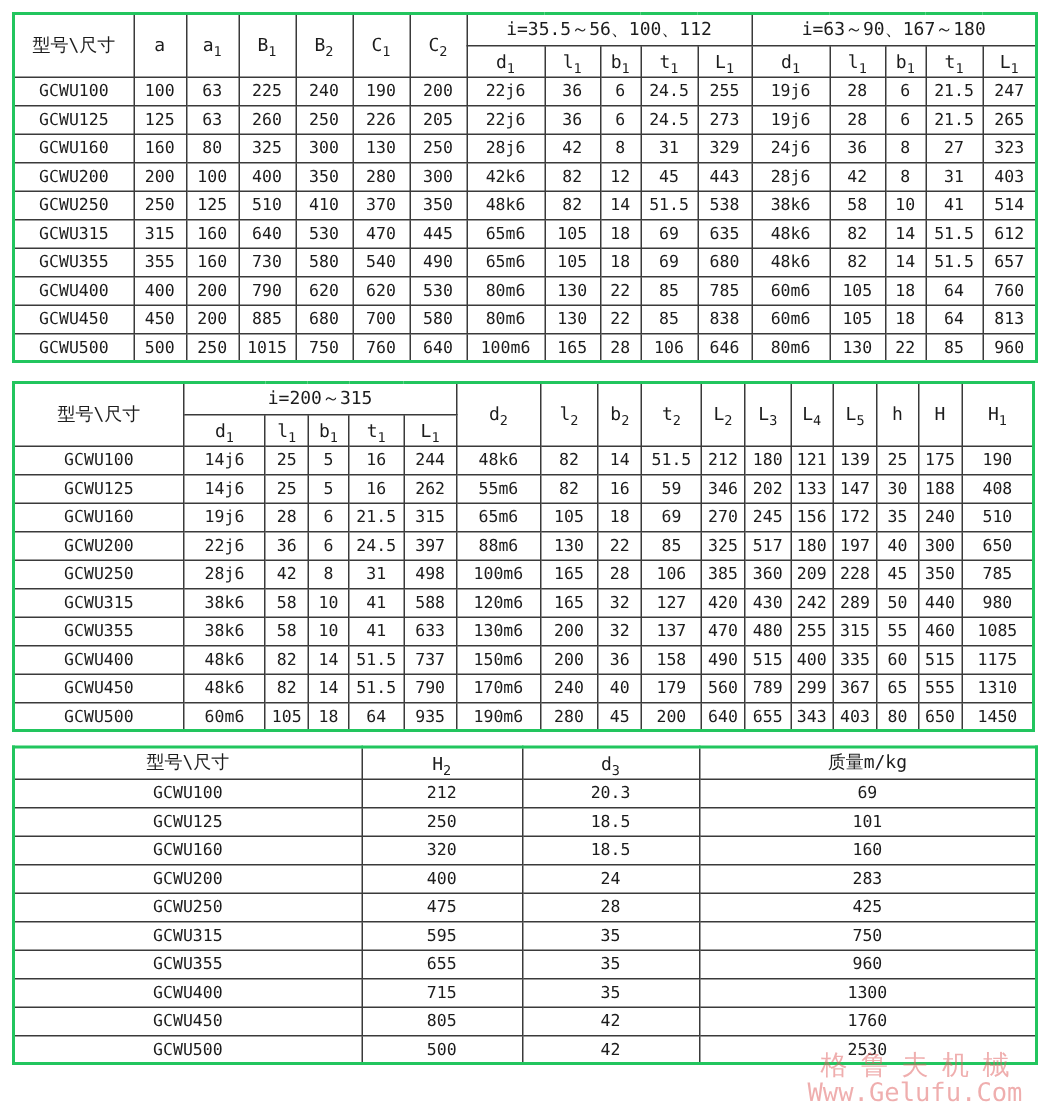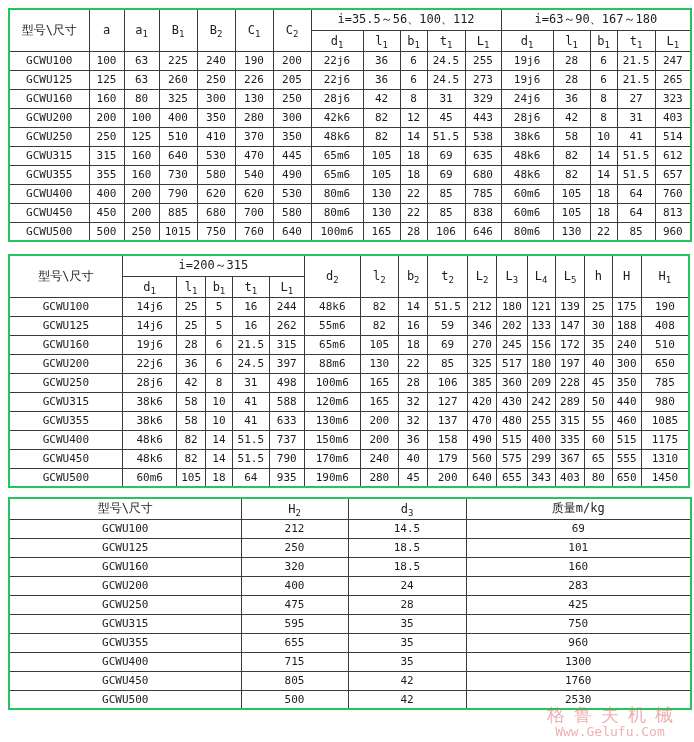--- a/index.html
+++ b/index.html
@@ -35,21 +35,21 @@
   #table-2 { margin-bottom: 9px; }
   .watermark {
     position: absolute;
     right: 12px; bottom: 3px;
     text-align: center;
     opacity: 0.5;
     pointer-events: none;
     line-height: 1.1;
   }
   .wm-cn { font-size: 18px; letter-spacing: 9px; padding-left: 9px; }
-  .wm-url { font-size: 13px; }
+  .wm-url { font-size: 17px; }
 </style>
 </head>
 <body>
 
 <main>
   <table id="table-1" class="data-table">
       <colgroup>
         <col style="width: 80px;">
         <col style="width: 35px;">
         <col style="width: 35px;">
@@ -489,21 +489,21 @@
           <td>48k6</td>
           <td>82</td>
           <td>14</td>
           <td>51.5</td>
           <td>790</td>
           <td>170m6</td>
           <td>240</td>
           <td>40</td>
           <td>179</td>
           <td>560</td>
-          <td>575</td>
+          <td>789</td>
           <td>299</td>
           <td>367</td>
           <td>65</td>
           <td>555</td>
           <td>1310</td>
         </tr>
         <tr>
           <td>GCWU500</td>
           <td>60m6</td>
           <td>105</td>
@@ -537,21 +537,21 @@
           <th>型号\尺寸</th>
           <th>H<sub>2</sub></th>
           <th>d<sub>3</sub></th>
           <th>质量m/kg</th>
         </tr>
       </thead>
       <tbody>
         <tr>
           <td>GCWU100</td>
           <td>212</td>
-          <td>14.5</td>
+          <td>20.3</td>
           <td>69</td>
         </tr>
         <tr>
           <td>GCWU125</td>
           <td>250</td>
           <td>18.5</td>
           <td>101</td>
         </tr>
         <tr>
           <td>GCWU160</td>

